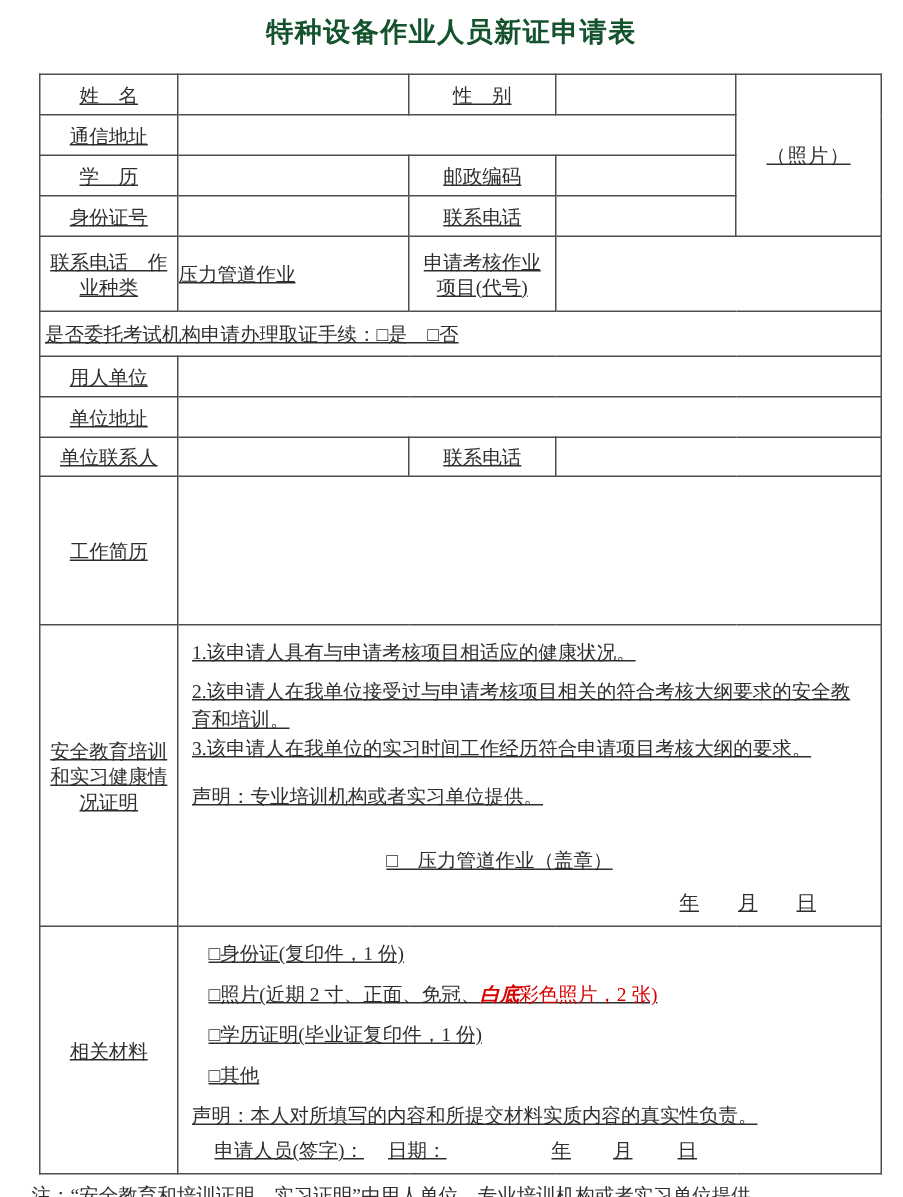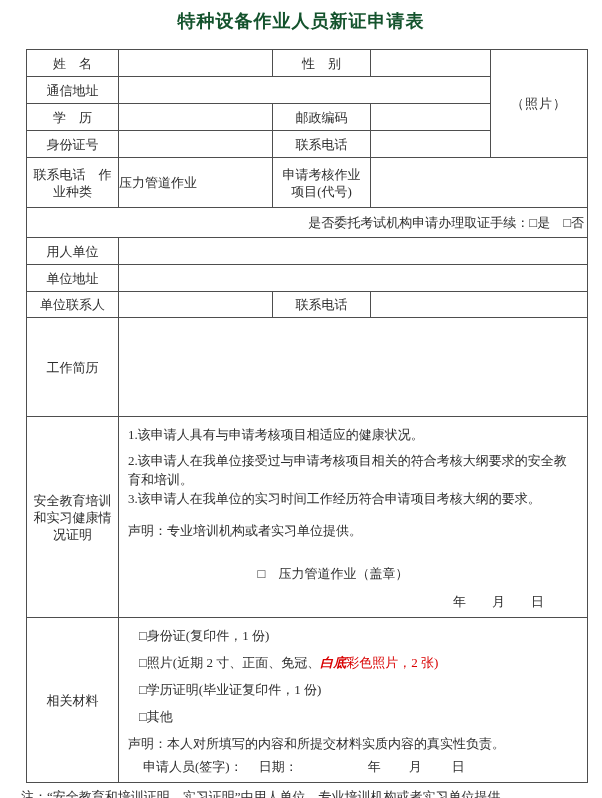--- a/index.html
+++ b/index.html
@@ -17,28 +17,29 @@
   }
   table.form-table {
     border-collapse: collapse; table-layout: fixed;
     margin-left: 26px; width: 561px;
   }
   td {
     border: 1px solid var(--line);
     font-size: 13px; line-height: 17px;
     padding: 1px 3px; overflow: hidden;
     vertical-align: middle;
+    text-decoration: underline;
   }
   .h27 { height: 27px; } .h26 { height: 26px; } .h50 { height: 50px; }
   .h30 { height: 30px; } .h99 { height: 99px; } .h200 { height: 200px; }
   .h160 { height: 160px; }
   td.label { text-align: center; white-space: pre-line; line-height: 17px; }
   td.photo { text-align: center; vertical-align: middle; letter-spacing: 1px; }
   td.value-left { padding-left: 0; }
-  td.center-line { text-align: right; }
+  td.center-line { text-align: left; }
   td.content { vertical-align: top; padding: 6px 9px; }
   .content p { margin: 0; line-height: 19px; }
   .safety-item-1 { margin: 2px 0 7px 0 !important; }
   .safety-item-3 { margin: 0 0 13px 0 !important; }
   .safety-declaration { margin: 0 0 24px 0 !important; }
   .seal-line { text-align: center; margin: 0 0 9px 0 !important; padding-right: 40px; }
   .safety-date { text-align: right; padding-right: 34px; }
   .safety-date span + span { margin-left: 26px; }
   .material-item { margin: 2px 0 8px 0 !important; padding-left: 11px; }
   .materials-declaration { margin: 0 0 4px 0 !important; }

